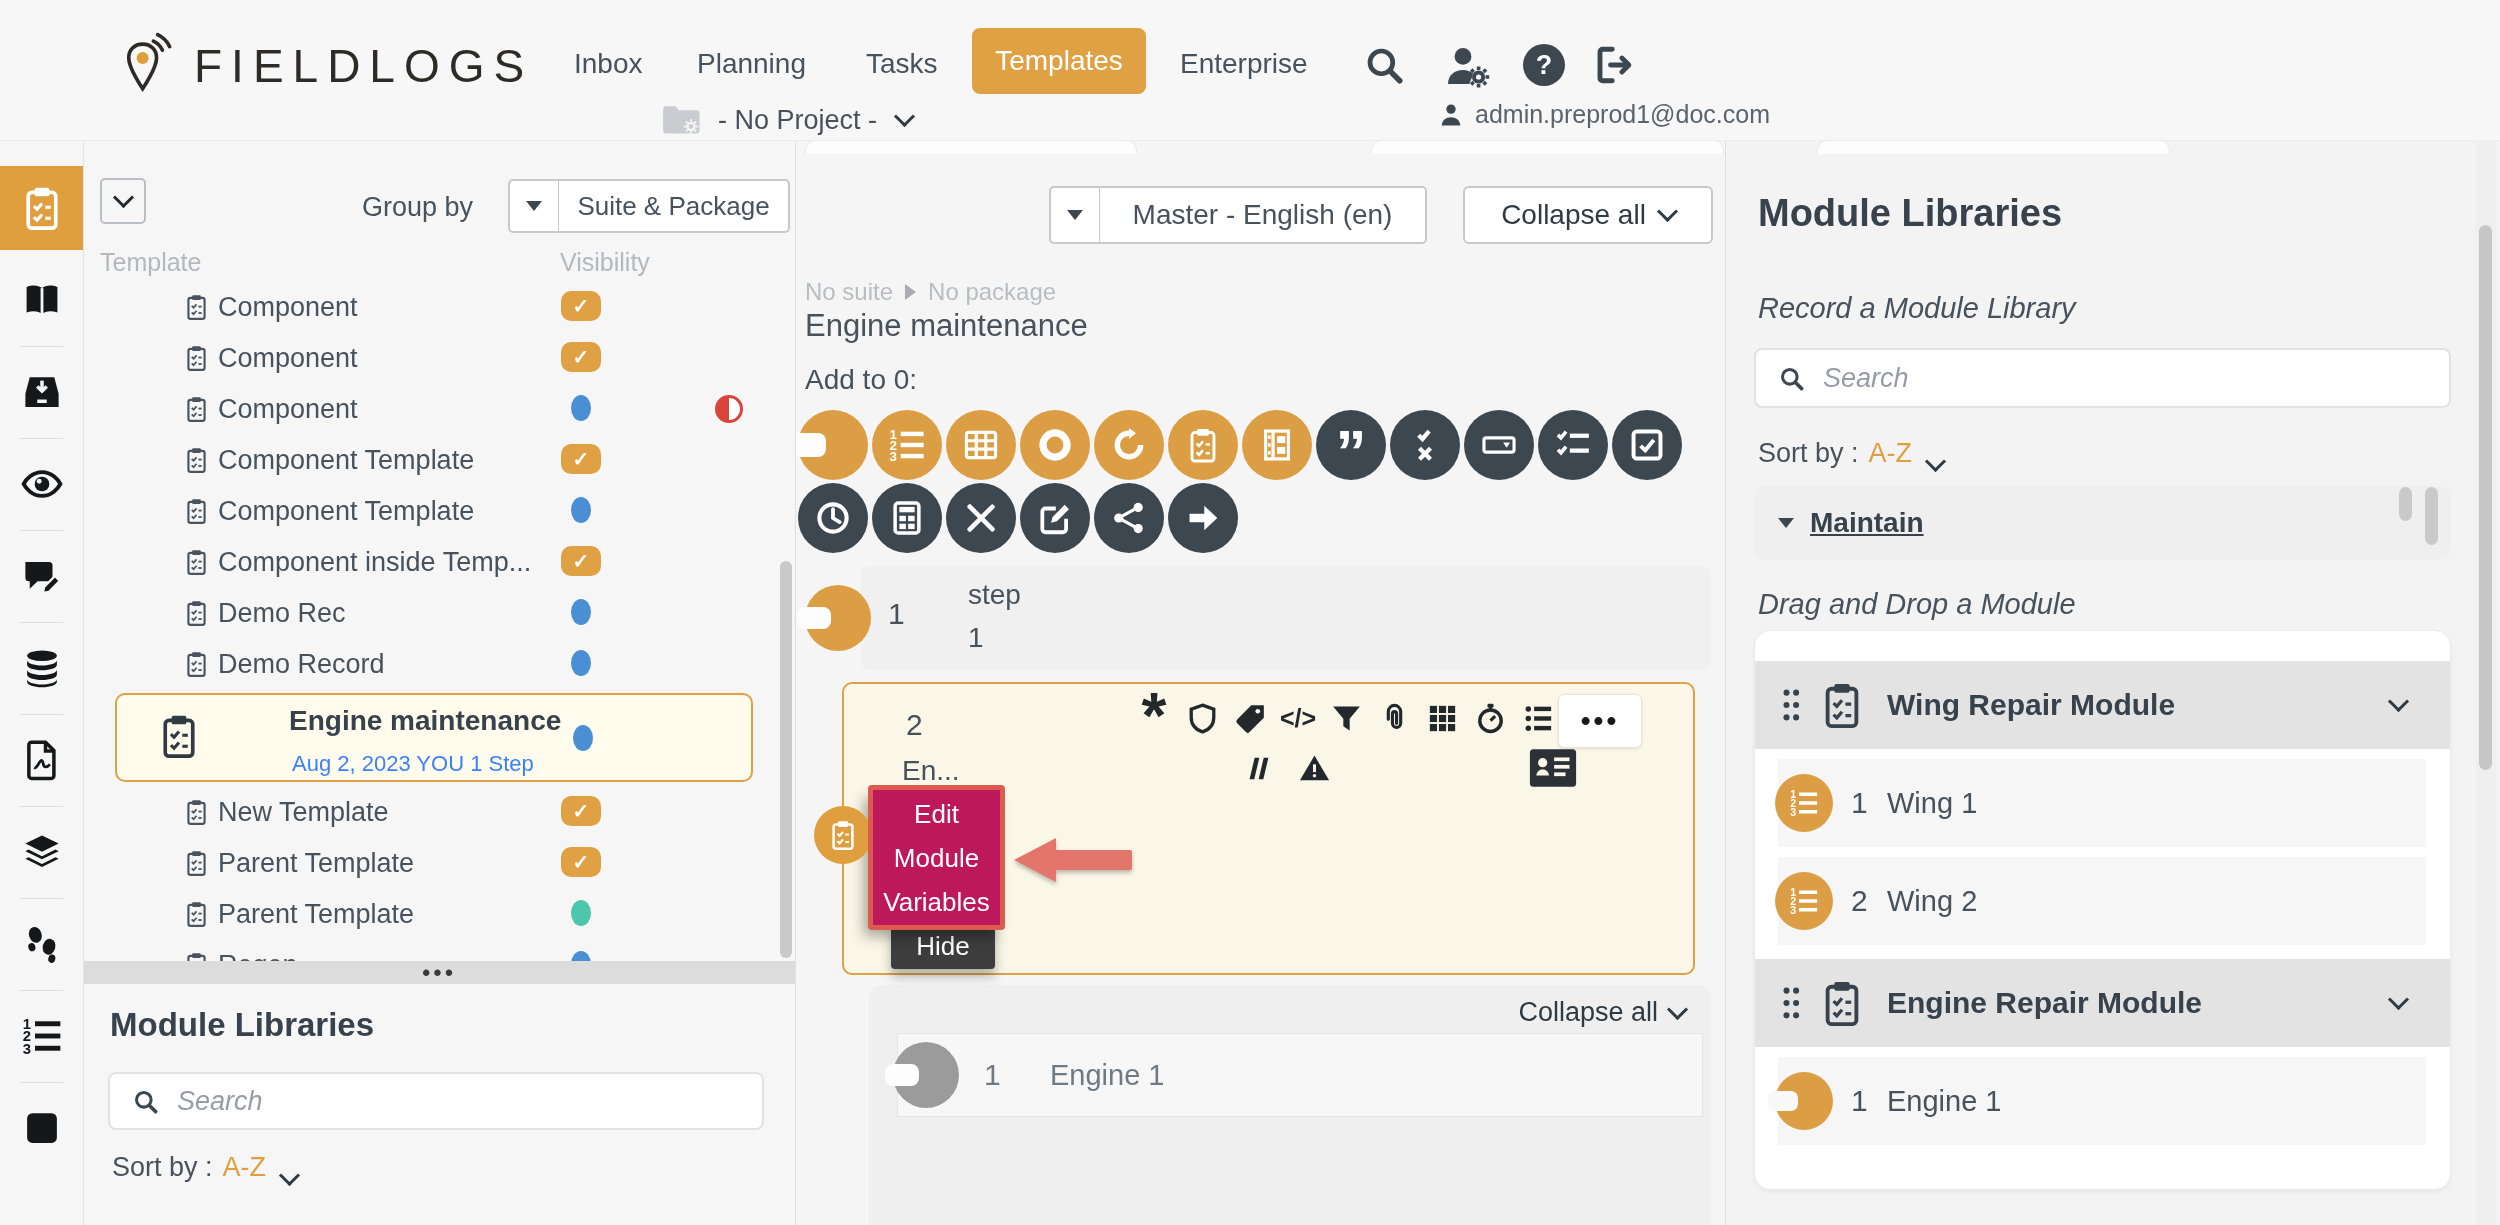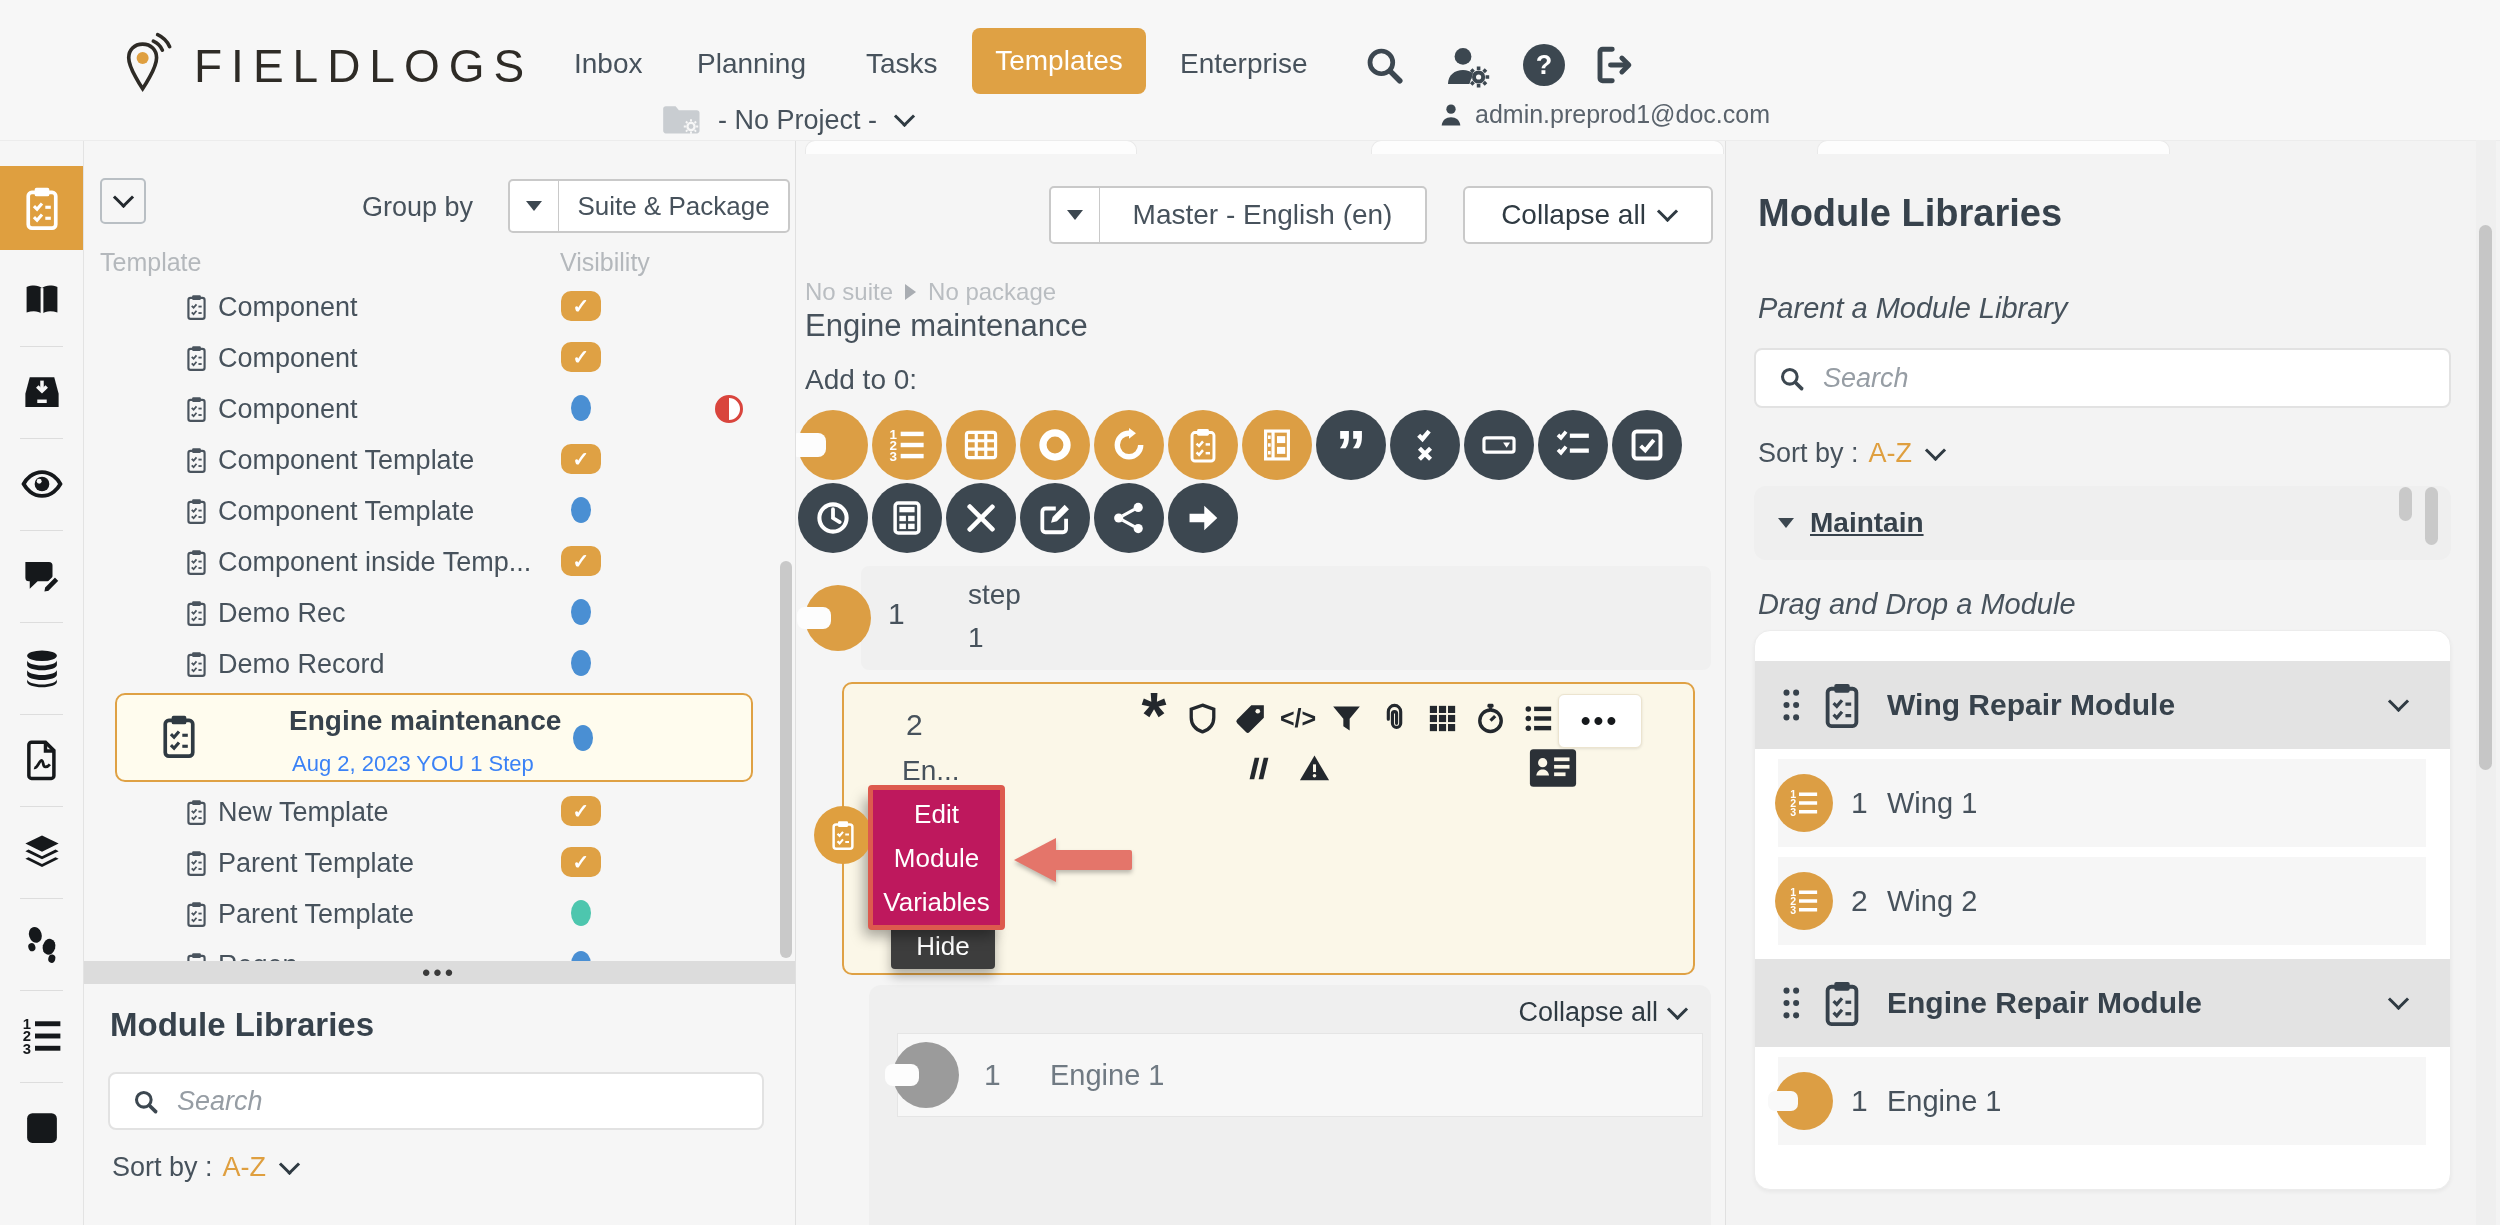--- a/index.html
+++ b/index.html
@@ -74,21 +74,21 @@
   .hbar{position:absolute;left:0;top:821px;width:712px;height:23px;background:#dcdcdc;z-index:3;
         display:flex;align-items:center;justify-content:center;font-size:24px;letter-spacing:3px;color:#3a3a3a;line-height:0;}
   .vbar{position:absolute;left:697px;top:421px;width:12px;height:397px;background:#c9c9c9;border-radius:6px;}
   .mlib-title{position:absolute;left:27px;top:866px;font-size:33px;font-weight:700;color:#37424C;}
   .searchbox{background:#fff;border:2px solid #e2e2e2;border-radius:8px;display:flex;align-items:center;gap:16px;
              padding-left:22px;box-sizing:border-box;}
   .searchbox svg{width:27px;height:27px;color:#3C4750;flex:none;}
   .searchbox input{border:none;outline:none;background:transparent;font-size:27px;font-style:italic;color:#47525C;width:80%;}
   .searchbox input::placeholder{color:#969da4;}
   .mlib-search{position:absolute;left:25px;top:932px;width:656px;height:58px;}
-  .sortline{display:flex;align-items:center;gap:10px;font-size:27px;color:#47525C;}
+  .sortline{display:flex;align-items:flex-end;gap:10px;font-size:27px;color:#47525C;}
   .sortline .az{color:#DF9F3F;}
   .sortline .chev{margin-left:6px;color:#2F3A42;}
   .mlib-sort{position:absolute;left:29px;top:1012px;}
 
   
   .cpanel{position:absolute;left:795px;top:140px;width:930px;bottom:0;background:#f5f5f5;z-index:2;}
   .lang-select{position:absolute;left:254px;top:46px;width:378px;height:58px;}
   .lang-select .sel-value{font-size:28px;}
   .cbtn{position:absolute;background:#fff;border:2px solid #c9c9c9;border-radius:6px;display:flex;align-items:center;
         justify-content:center;gap:14px;font-size:28px;color:#2F3A42;box-sizing:border-box;}
@@ -873,21 +873,21 @@
       <div class="engrow">
         <span class="bignotch"></span>
         <span class="n">1</span>
         <span class="l">Engine 1</span>
       </div>
     </div>
   </div>
 
   <div class="rpanel">
     <div class="rtitle">Module Libraries</div>
-    <div class="rsub">Parent a Module Library</div>
+    <div class="rsub">Record a Module Library</div>
     <div class="searchbox rsearch">
       <svg>
           <use href="#i-search"></use>
         </svg>
       <input placeholder="Search" style="">
     </div>
     <div class="sortline rsort">
       <span>Sort by :</span>
       <span class="az">A-Z</span>
       <span class="chev"></span>

